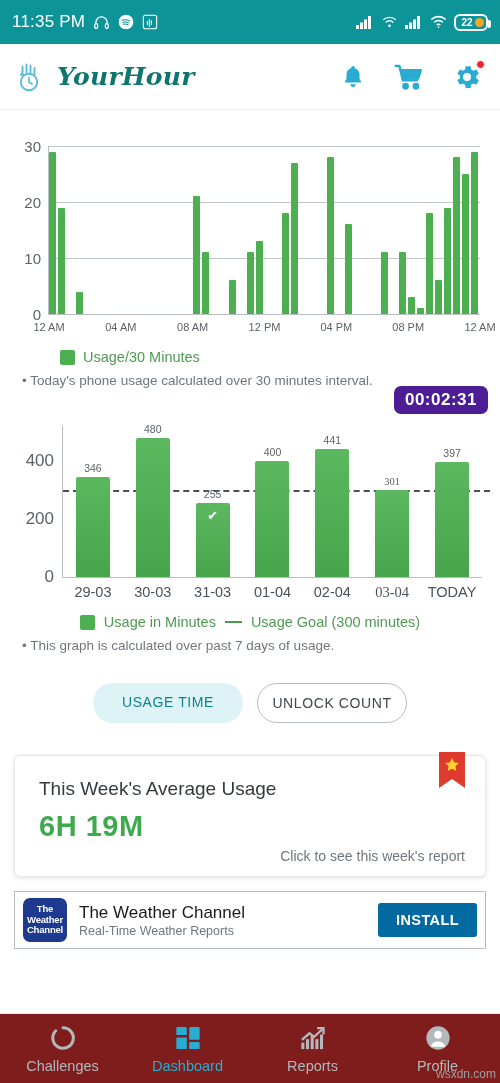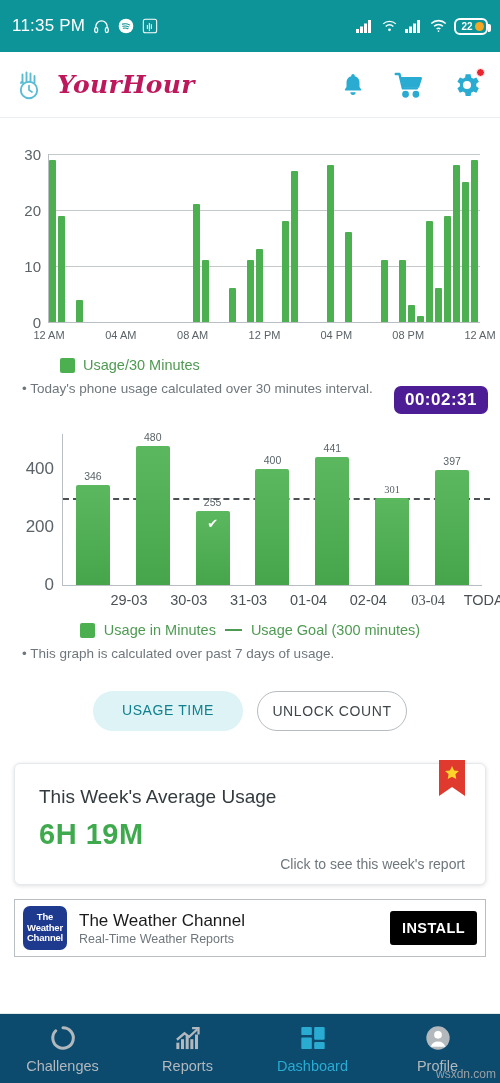--- a/index.html
+++ b/index.html
@@ -6,21 +6,21 @@
   html, body {
     width: 500px; height: 1083px;
     font-family: "Liberation Sans", sans-serif;
     background: #ffffff;
     overflow: hidden;
   }
   .phone { position: relative; width: 500px; height: 1083px; background:#fff; }
 
   
   .statusbar {
-    height: 52px; background: #0d9499; color: #ffffff;
+    height: 44px; background: #0d9499; color: #ffffff;
     display: flex; align-items: center; justify-content: space-between;
     padding: 0 12px;
   }
   .sb-left { display:flex; align-items:center; gap:8px; }
   .sb-time { font-size: 17px; font-weight: 500; letter-spacing:.2px; }
   .sb-right { display:flex; align-items:center; gap:7px; }
   .ic { display:inline-block; line-height:0; }
   .batt {
     border:2px solid #fff; border-radius:6px; width:34px; height:17px;
     display:flex; align-items:center; justify-content:center;
@@ -32,21 +32,21 @@
 
   
   .appbar{
     height:66px; background:#ffffff; display:flex; align-items:center;
     justify-content:space-between; padding:0 18px 0 14px;
     border-bottom:1px solid #eceff1;
   }
   .brand{display:flex;align-items:center;gap:9px;}
   .brand-name{
     font-family:"DejaVu Serif", serif; font-style:italic; font-weight:bold;
-    font-size:25px; color:#be185d; letter-spacing:.3px;
+    font-size:25px; color:#0f766e; letter-spacing:.3px;
   }
   .appbar-actions{display:flex;align-items:center;gap:28px;}
   .act{position:relative;cursor:pointer;line-height:0;}
   .reddot{
     position:absolute; top:-2px; right:-3px; width:9px;height:9px;
     border-radius:50%; background:#e8262f; border:1px solid #fff;
   }
 
   
   .content{ background:#fff; }
@@ -86,21 +86,21 @@
   .goal{ position:absolute; left:0; right:-8px; border-top:2px dashed #4a5054; height:0; }
   .bar2-col{ position:absolute; bottom:0; top:0; }
   .bar2{ position:absolute; bottom:0; left:50%; transform:translateX(-50%);
          width:34px; background:linear-gradient(180deg,#5cb85f 0%,#46a54a 100%);
          border-radius:2px 2px 0 0; }
   .bar2-val{ position:absolute; left:50%; transform:translateX(-50%);
              font-size:10.5px; color:#5b6368; white-space:nowrap; }
   .bar2-check{ position:absolute; left:50%; transform:translateX(-50%);
                color:#ffffff; font-size:13px; }
   .xtick2{ position:absolute; top:100%; margin-top:7px; left:50%;
-           transform:translateX(-50%); font-size:14.5px; color:#4b5256; white-space:nowrap;margin-left:36px; }
+           transform:translateX(-50%); font-size:14.5px; color:#4b5256; white-space:nowrap; }
 
   
   .toggles{ display:flex; justify-content:center; gap:14px; margin-top:30px; }
   .tg{
     font-size:14px; letter-spacing:.6px; padding:11px 0; text-align:center;
     border-radius:22px; cursor:pointer; min-width:150px;
   }
   .tg.active{ background:#ddf3f5; color:#11808e; }
   .tg.idle{ background:#fff; color:#40474b; border:1px solid #b6bcc0; }
 
@@ -123,28 +123,28 @@
   }
   .ad-logo{
     width:44px;height:44px;background:#1d3a8f;border-radius:7px;color:#fff;
     display:flex;flex-direction:column;align-items:center;justify-content:center;
     font-size:9.5px;font-weight:bold;line-height:1.15;letter-spacing:-.2px;
   }
   .ad-text{ flex:1; }
   .ad-title{ font-size:17px; color:#1a1a1a; }
   .ad-sub{ font-size:12.5px; color:#6f777c; margin-top:1px; }
   .ad-cta{
-    background:#000000; color:#fff; font-size:14.5px; font-weight:bold;
-    padding:9px 12px; border-radius:3px; letter-spacing:.4px;
+    background:#0369a1; color:#fff; font-size:14.5px; font-weight:bold;
+    padding:9px 18px; border-radius:3px; letter-spacing:.4px;
   }
 
   
   .bottomnav{
     position:absolute; left:0; bottom:0; width:500px; height:70px;
-    background:#0c4a6e; border-top:1px solid #e4e7e9;
+    background:#7f1d1d; border-top:1px solid #e4e7e9;
     display:flex; align-items:center;
   }
   .nav-item{ flex:1; display:flex; flex-direction:column; align-items:center;
              gap:6px; cursor:pointer; }
   .nav-label{ font-size:14.5px; color:#b2b8bc; }
   .nav-item.active .nav-label{ color:#2aabd2; }
   .wm{ position:absolute; right:4px; bottom:2px; font-size:12px; color:#9aa0a4; }
 </style>
 </head>
 <body>
@@ -393,45 +393,45 @@
 
   <div class="bottomnav">
     <div class="nav-item">
       <span class="ic">
         <svg width="28" height="28" viewBox="0 0 24 24" fill="none" stroke="#b2b8bc" stroke-width="2.6" stroke-linecap="round">
           <path d="M12 3.2a8.8 8.8 0 1 1-6.2 2.6"></path>
         </svg>
       </span>
       <span class="nav-label">Challenges</span>
     </div>
+    <div class="nav-item active">
+      <span class="ic">
+        <svg width="28" height="28" viewBox="0 0 24 24" fill="#2aabd2">
+          <rect x="2" y="2.5" width="9" height="7" rx="1"></rect>
+          <rect x="13" y="2.5" width="9" height="11" rx="1"></rect>
+          <rect x="2" y="11.5" width="9" height="10" rx="1"></rect>
+          <rect x="13" y="15.5" width="9" height="6" rx="1"></rect>
+        </svg>
+      </span>
+      <span class="nav-label">Dashboard</span>
+    </div>
     <div class="nav-item">
       <span class="ic">
         <svg width="28" height="28" viewBox="0 0 24 24" fill="#b2b8bc">
           <rect x="2" y="16" width="2.6" height="5.5"></rect>
             <rect x="6" y="13" width="2.6" height="8.5"></rect>
           <rect x="10" y="10" width="2.6" height="11.5"></rect>
             <rect x="14" y="13" width="2.6" height="8.5"></rect>
           <rect x="18" y="9" width="2.6" height="12.5"></rect>
           <path d="M2.5 13.5L9 8l4 3 7-6.5" stroke="#b2b8bc" stroke-width="2" fill="none"></path>
           <path d="M15.5 3.5H21V9" stroke="#b2b8bc" stroke-width="2" fill="none"></path>
         </svg>
       </span>
       <span class="nav-label">Reports</span>
     </div>
-    <div class="nav-item active">
-      <span class="ic">
-        <svg width="28" height="28" viewBox="0 0 24 24" fill="#2aabd2">
-          <rect x="2" y="2.5" width="9" height="7" rx="1"></rect>
-          <rect x="13" y="2.5" width="9" height="11" rx="1"></rect>
-          <rect x="2" y="11.5" width="9" height="10" rx="1"></rect>
-          <rect x="13" y="15.5" width="9" height="6" rx="1"></rect>
-        </svg>
-      </span>
-      <span class="nav-label">Dashboard</span>
-    </div>
     <div class="nav-item">
       <span class="ic">
         <svg width="28" height="28" viewBox="0 0 24 24" fill="#b2b8bc">
           <circle cx="12" cy="12" r="10"></circle>
             <circle cx="12" cy="9.3" r="3.3" fill="#fff"></circle>
           <path d="M5.8 19.4a6.6 6.6 0 0 1 12.4 0z" fill="#fff"></path>
         </svg>
       </span>
       <span class="nav-label">Profile</span>
     </div>

